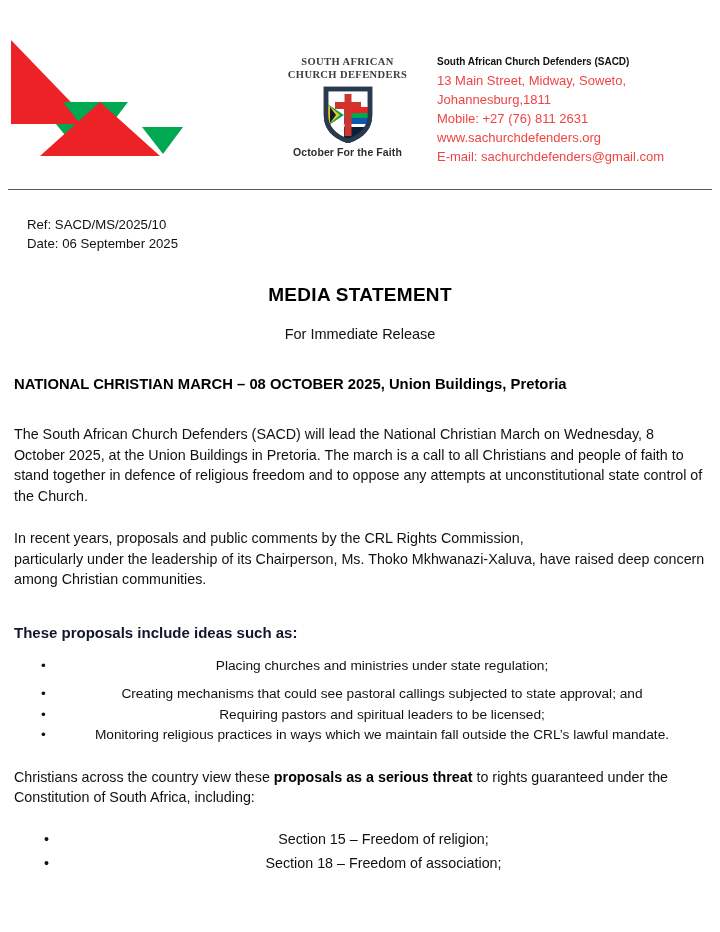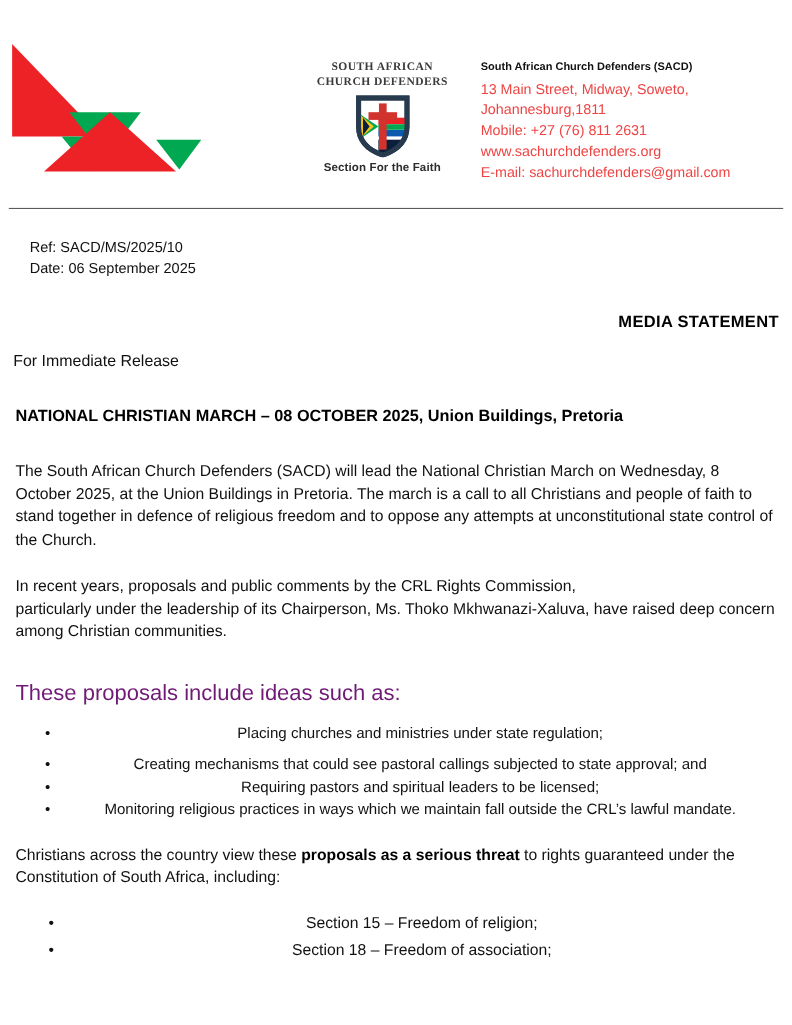--- a/index.html
+++ b/index.html
@@ -105,29 +105,30 @@
   .refblock {
     margin-top: 25px;
     padding-left: 15px;
     font-size: 13.2px;
     line-height: 19px;
     color: #111111;
   }
 
   .statement-title {
     margin-top: 31px;
-    text-align: right;
-    font-weight: bold;
-    font-size: 15px;
+    text-align: center;
+    font-weight: bold;
+    font-size: 19px;
     letter-spacing: 0.3px;
     color: #000000;
   }
 
   .statement-sub {
     margin-top: 20px;
+    text-align: center;
     font-size: 14.5px;
     color: #111111;
   }
 
   .march-heading {
     margin-top: 32px;
     padding-left: 2px;
     font-weight: bold;
     font-size: 14.8px;
     line-height: 20px;
@@ -141,23 +142,23 @@
     line-height: 20.5px;
     color: #111111;
     text-align: left;
   }
   .para.tight { margin-top: 0; }
   .para.gap-lg { margin-top: 22px; }
 
   .subheading {
     margin-top: 34px;
     padding-left: 2px;
-    font-weight: normal;
-    font-size: 20px;
-    color: #701a75;
+    font-weight: bold;
+    font-size: 15px;
+    color: #0f172a;
   }
 
   ul.bullets {
     margin-top: 15px;
     padding-left: 44px;
     list-style: none;
   }
   ul.bullets li {
     position: relative;
     font-size: 13.7px;
@@ -228,21 +229,21 @@
             <rect x="22" y="22" width="26" height="6" fill="#ec2227"></rect>
             <rect x="22" y="33" width="26" height="6" fill="#0b5ab0"></rect>
             <polygon points="22,28 48,28 48,33 22,33" fill="#00a851"></polygon>
             <rect x="22" y="42" width="26" height="14" fill="#0b1f3b"></rect>
           </g>
           <rect x="22.5" y="9" width="7" height="42" fill="#d0342c"></rect>
           <rect x="13" y="17" width="26" height="7" fill="#d0342c"></rect>
           <path d="M4,4 L48,4 L48,30 C48,44 38,52 26,56 C14,52 4,44 4,30 Z" fill="none" stroke="#273a4e" stroke-width="4.5"></path>
         </svg>
       </div>
-      <div class="emblem-tagline">Section For the Faith</div>
+      <div class="emblem-tagline">October For the Faith</div>
     </div>
 
     <div class="contact-block">
       <div class="contact-org">South African Church Defenders (SACD)</div>
       <div class="contact-line">13 Main Street, Midway, Soweto,</div>
       <div class="contact-line">Johannesburg,1811</div>
       <div class="contact-line">Mobile: +27 (76) 811 2631</div>
       <div class="contact-line">www.sachurchdefenders.org</div>
       <div class="contact-line">E-mail: sachurchdefenders@gmail.com</div>
     </div>

